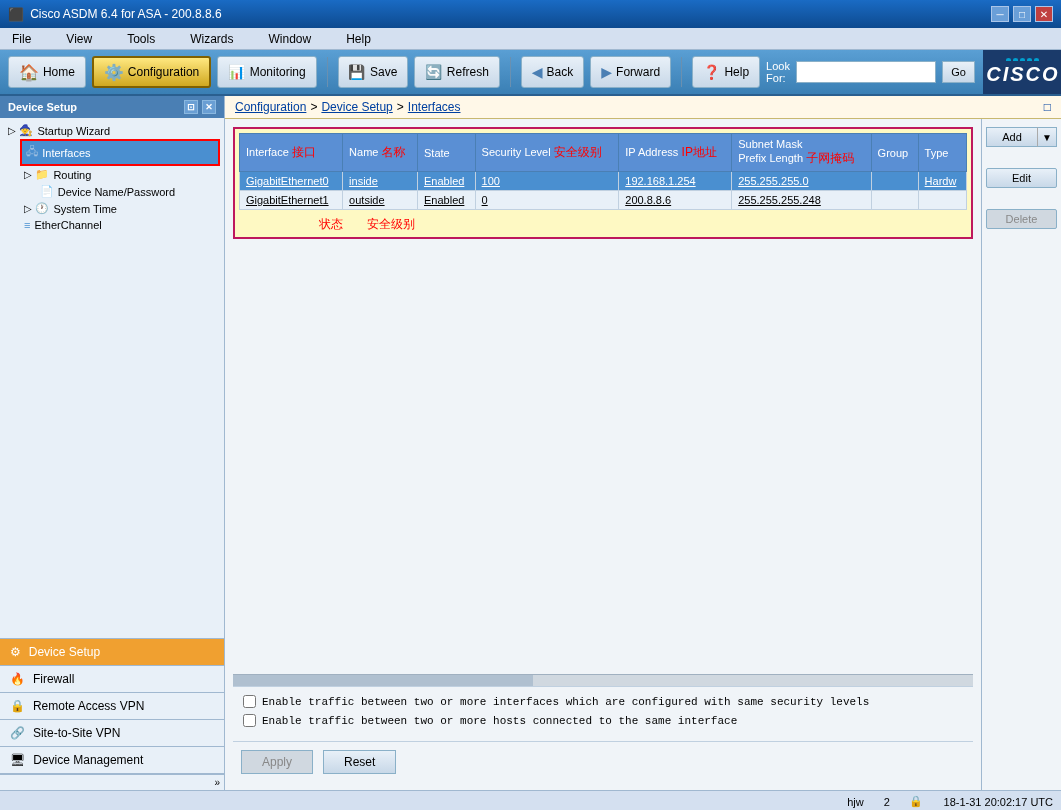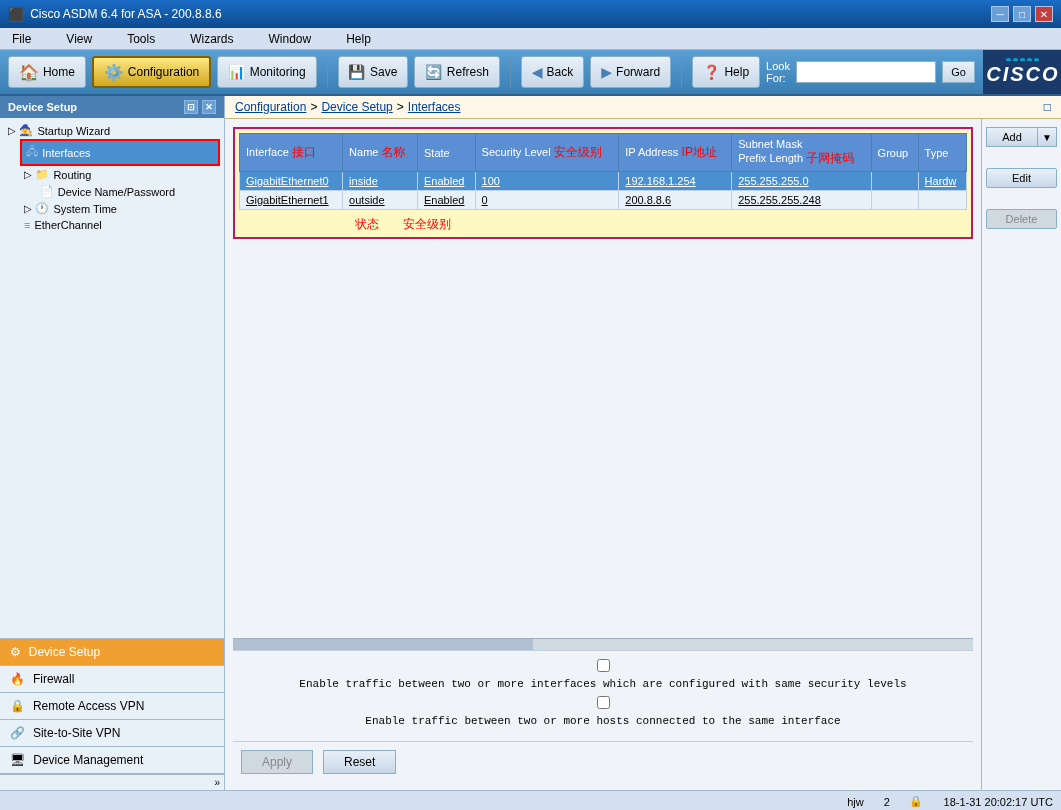--- a/index.html
+++ b/index.html
@@ -72,21 +72,21 @@
     .add-dropdown { display: flex; }
     .add-main { flex: 1; padding: 3px 6px; background: linear-gradient(to bottom, #e8f0f8, #c8d8e8); border: 1px solid #8ab0c8; cursor: pointer; font-size: 11px; border-right: none; }
     .add-arrow { padding: 3px 4px; background: linear-gradient(to bottom, #e8f0f8, #c8d8e8); border: 1px solid #8ab0c8; cursor: pointer; font-size: 10px; border-left: 1px solid #aaa; }
     
     
     .scroll-area { height: 12px; background: #d0d8e0; border-top: 1px solid #a0b0c0; position: relative; margin-top: auto; }
     .scroll-thumb { height: 100%; width: 300px; background: #b0c0d0; position: absolute; left: 0; }
     
     
     .options-area { padding: 8px 10px; border-top: 1px solid #c0d0e0; background: #f0f4f8; }
-    .option-row { display: flex; align-items: center; gap: 6px; margin-bottom: 6px; font-size: 11px; font-family: 'Courier New', monospace; flex-direction: column; }
+    .option-row { display: flex; align-items: center; gap: 6px; margin-bottom: 6px; font-size: 11px; font-family: 'Courier New', monospace; }
     
     
     .bottom-buttons { display: flex; gap: 10px; padding: 8px; border-top: 1px solid #c0d0e0; }
     .bottom-btn { padding: 4px 20px; background: linear-gradient(to bottom, #e8f0f8, #c8d8e8); border: 1px solid #8ab0c8; cursor: pointer; font-size: 12px; min-width: 70px; }
     .bottom-btn.disabled { background: #d0d8e0; color: #888; cursor: default; }
     
     
     .sidebar-title { background: #4a7fb4; color: white; padding: 4px 8px; font-size: 11px; font-weight: bold; display: flex; align-items: center; justify-content: space-between; }
     .sidebar-title-icons { display: flex; gap: 4px; }
     .sidebar-title-icon { width: 14px; height: 14px; background: #6a9fd4; border: 1px solid #8ab8e0; cursor: pointer; display: flex; align-items: center; justify-content: center; font-size: 9px; color: white; }
@@ -324,21 +324,21 @@
                 <td>200.8.8.6</td>
                 <td>255.255.255.248</td>
                 <td></td>
                 <td></td>
               </tr>
 
             </tbody>
           </table>
 
           <div style="display:flex; gap:4px; margin-top:6px; padding-left:4px; align-items:flex-start;">
-            <span style="color:red; font-size:12px; margin-left:112px;">状态</span>
+            <span style="color:red; font-size:12px; margin-left:76px;">状态</span>
             <span style="color:red; font-size:12px; margin-left:20px;">安全级别</span>
           </div>
         </div>
 
         <div class="scroll-area" style="margin-top:auto;">
           <div class="scroll-thumb"></div>
         </div>
 
         <div class="options-area">
           <div class="option-row">

